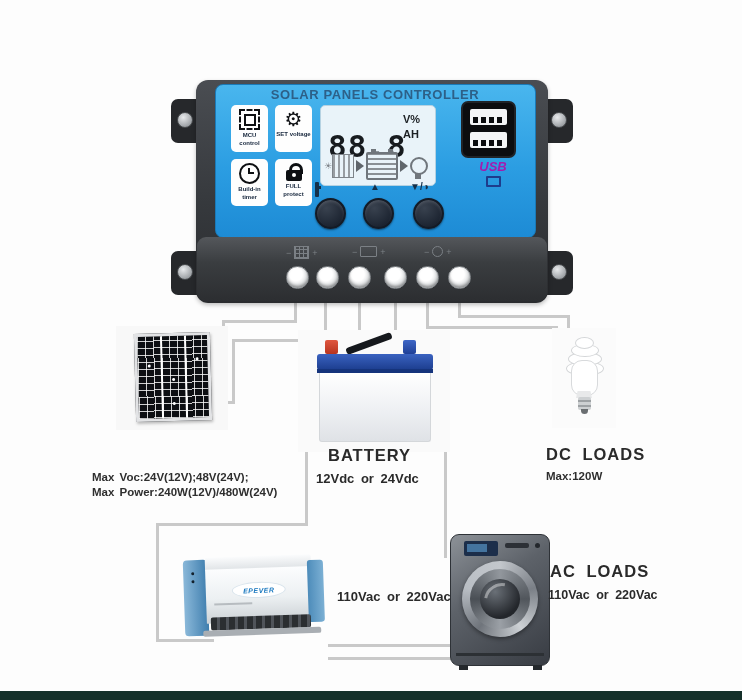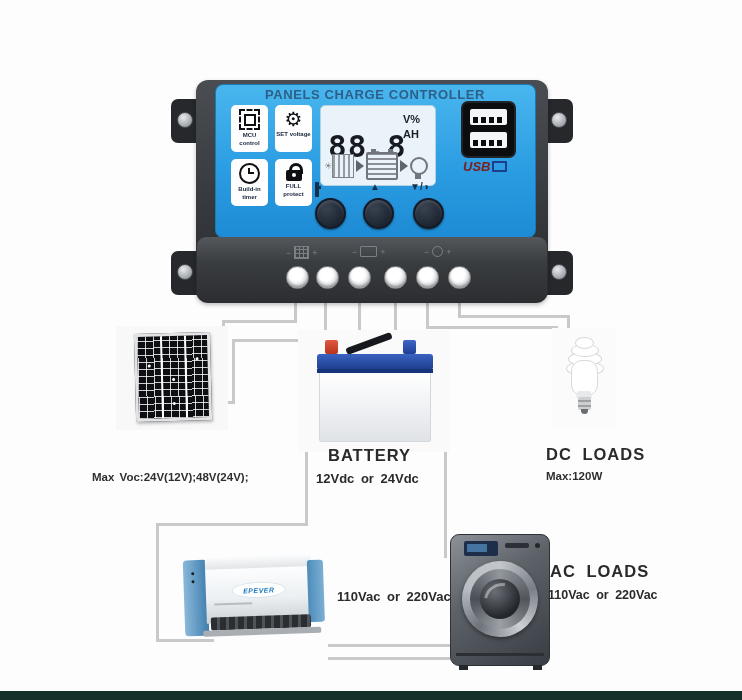--- a/index.html
+++ b/index.html
@@ -54,21 +54,21 @@
     background:repeating-linear-gradient(0deg,#e9f3f9 0 3px,#8a9095 3px 5px);}
   .g-batt:before{content:"";position:absolute;left:3px;top:-5px;width:5px;height:3px;background:#70767c;}
   .g-batt:after{content:"";position:absolute;right:3px;top:-5px;width:5px;height:3px;background:#70767c;}
   .g-bulb{width:14px;height:14px;border:2px solid #70767c;border-radius:50%;position:relative;}
   .g-bulb:after{content:"";position:absolute;left:3px;bottom:-6px;width:6px;height:5px;background:#70767c;}
 
   .usb-block{left:461px;top:101px;width:55px;height:57px;background:#0c0d0f;border:2px solid #202327;border-radius:7px;z-index:4;box-sizing:border-box;}
   .usb-slot{position:absolute;left:7px;width:37px;height:16px;background:#f4f5f6;border-radius:2px;}
   .usb-slot i{position:absolute;left:3px;bottom:2px;right:3px;height:6px;
     background:repeating-linear-gradient(90deg,#0c0d0f 0 5px,#f4f5f6 5px 8px);}
-  .usb-label{left:463px;top:159px;width:60px;font-size:13px;font-style:italic;font-weight:bold;color:#7f1d1d;z-index:4;display:flex;align-items:center;gap:2px;}
+  .usb-label{left:463px;top:159px;width:60px;font-size:13px;font-style:italic;font-weight:bold;color:#a21caf;z-index:4;display:flex;align-items:center;gap:2px;flex-direction:column;}
   .usb-plug{display:inline-block;width:11px;height:7px;border:2px solid #1e3c8c;border-radius:1px;position:relative;}
 
   .btn-ico{z-index:4;color:#14304a;font-size:10px;font-weight:bold;}
   .bi-batt{width:20px;height:9px;border:2px solid #14304a;border-radius:1px;position:relative;}
   .bi-batt:after{content:"";position:absolute;right:-4px;top:2px;width:2px;height:3px;background:#14304a;}
   .push-btn{width:27px;height:27px;border-radius:50%;z-index:4;border:2px solid #141b26;
     background:radial-gradient(circle at 35% 30%,#39424f,#1b2330 75%);box-shadow:inset 0 2px 3px rgba(255,255,255,.15),0 1px 2px rgba(0,0,0,.5);}
 
   .term-house{left:197px;top:237px;width:350px;height:64px;border-radius:9px;z-index:3;
     background:linear-gradient(180deg,#54575b 0%,#3a3d40 40%,#2c2e31 100%);}
@@ -200,21 +200,21 @@
   <div class="abs ear l" style="left:171px;top:251px;width:30px;height:44px"></div>
   <div class="abs ear r" style="left:543px;top:99px;width:30px;height:44px"></div>
   <div class="abs ear r" style="left:543px;top:251px;width:30px;height:44px"></div>
   <div class="abs screw" style="left:177px;top:112px"></div>
   <div class="abs screw" style="left:177px;top:264px"></div>
   <div class="abs screw" style="left:551px;top:112px"></div>
   <div class="abs screw" style="left:551px;top:264px"></div>
 
   <div class="abs ctl-body"></div>
   <div class="abs ctl-face"></div>
-  <div class="abs ctl-title">PANELS CHARGE CONTROLLER</div>
+  <div class="abs ctl-title">SOLAR PANELS CONTROLLER</div>
 
   <div class="abs tile" style="left:231px;top:105px">
     <span class="icon-mcu">
         <i></i>
       </span>
     <span class="cap">MCU control</span>
   </div>
   <div class="abs tile" style="left:275px;top:105px">
     <span class="icon-gear">⚙</span>
     <span class="cap">SET voltage</span>
@@ -333,20 +333,21 @@
           <div class="glint"></div>
         </div>
       </div>
     </div>
     <div class="drawer"></div>
     <div class="foot" style="left:8px"></div>
     <div class="foot" style="left:82px"></div>
   </div>
 
   <div class="abs lbl lbl-spec" style="left:92px;top:471px">Max Voc:24V(12V);48V(24V);</div>
+  <div class="abs lbl lbl-spec" style="left:92px;top:486px">Max Power:240W(12V)/480W(24V)</div>
 
   <div class="abs lbl lbl-main" style="left:328px;top:446px">BATTERY</div>
   <div class="abs lbl lbl-spec2" style="left:316px;top:471px">12Vdc or 24Vdc</div>
 
   <div class="abs lbl lbl-main" style="left:546px;top:445px">DC LOADS</div>
   <div class="abs lbl lbl-spec" style="left:546px;top:470px">Max:120W</div>
 
   <div class="abs lbl lbl-spec2" style="left:337px;top:589px">110Vac or 220Vac</div>
 
   <div class="abs lbl lbl-main" style="left:550px;top:562px">AC LOADS</div>

